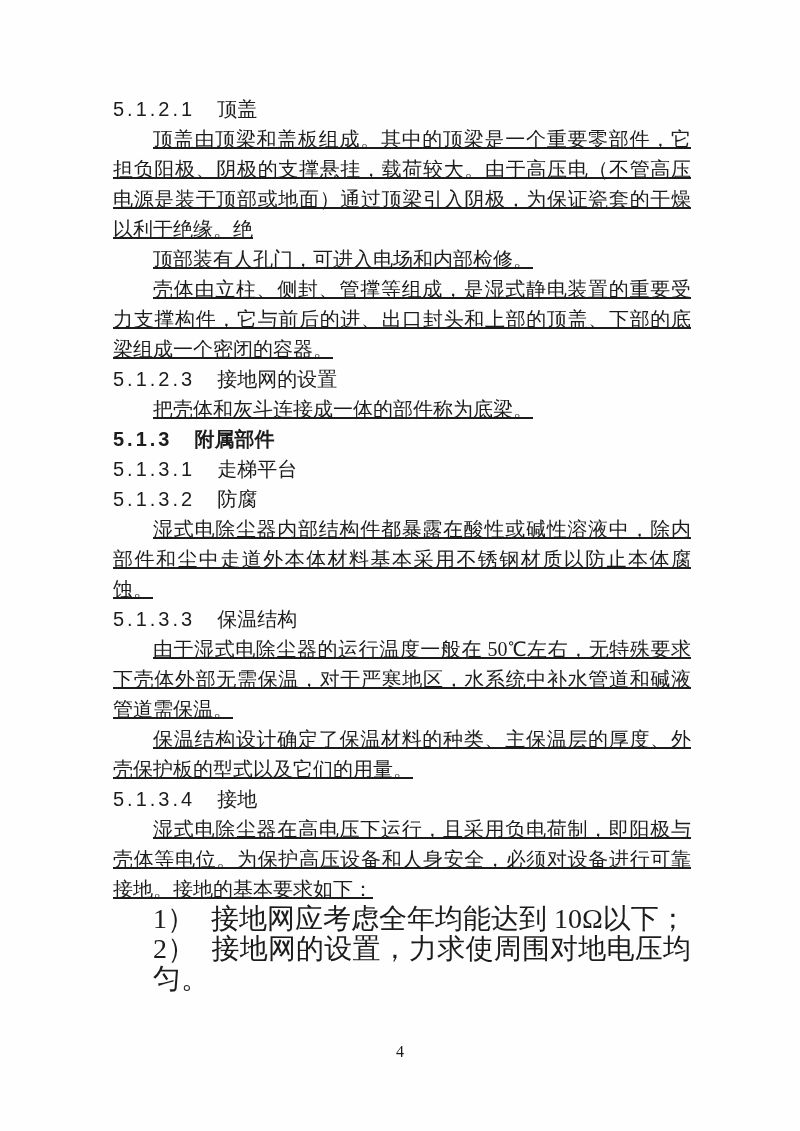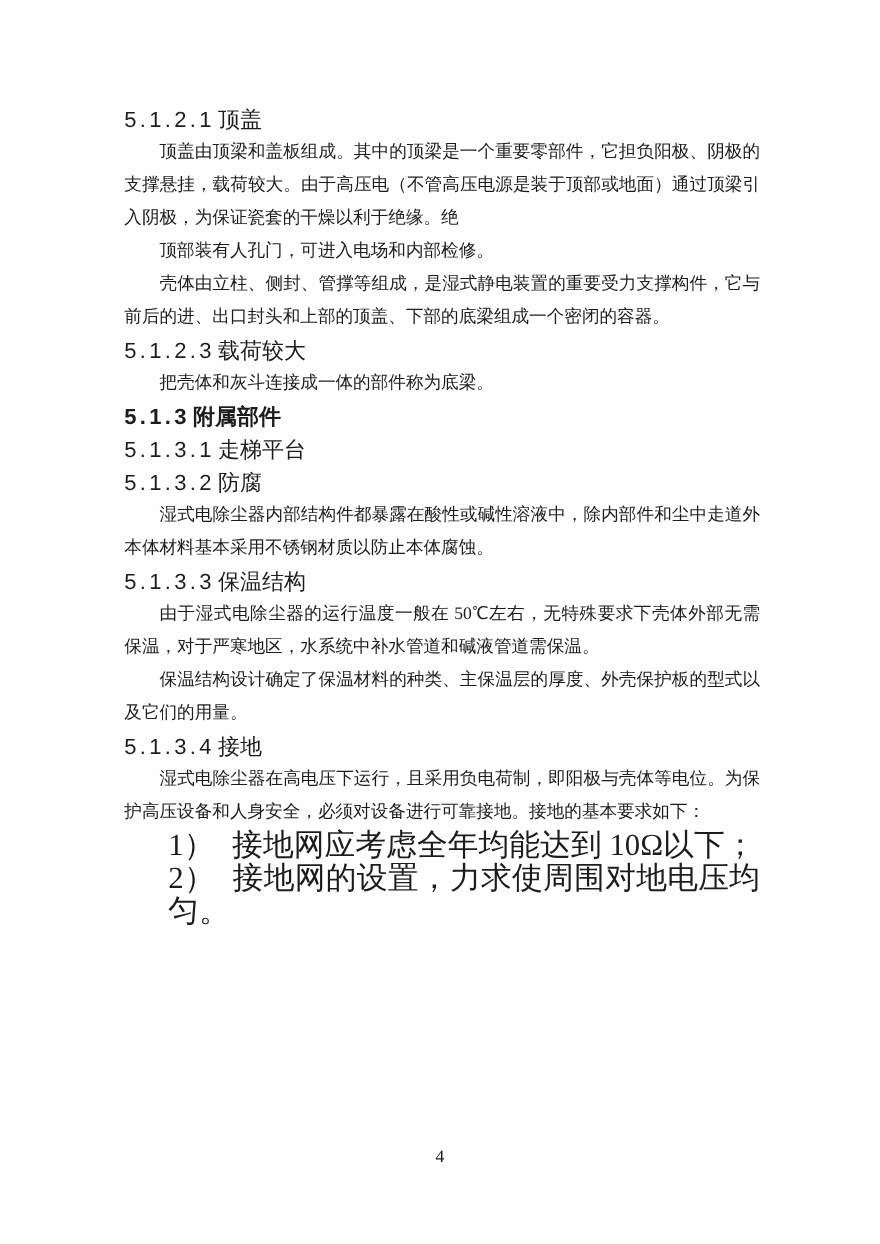--- a/index.html
+++ b/index.html
@@ -13,36 +13,37 @@
     font-family: "Liberation Serif", serif;
     overflow: hidden;
   }
   .content {
     position: absolute;
     left: 113px;
     top: 94px;
     width: 578px;
   }
   .para {
-    font-size: 16px;
+    font-size: 20px;
     line-height: 30px;
     text-align: justify;
     text-justify: inter-ideograph;
     text-indent: 2em;
+    text-decoration: underline;
   }
   .h3, .h4 {
     font-size: 20px;
     line-height: 30px;
     white-space: nowrap;
   }
   .h3 { font-weight: bold; }
   .h3 .num, .h4 .num {
     font-family: "Liberation Sans", sans-serif;
     letter-spacing: 3px;
-    margin-right: 3px;
+    margin-right: 22px;
   }
   .li {
     font-size: 28px;
     line-height: 30px;
     padding-left: 40px;
     text-align: justify;
     text-justify: inter-ideograph;
   }
   .li .marker { margin-right: 16px; }
   .footer {
@@ -67,21 +68,21 @@
       <span class="num">5.1.2.1</span><span class="title">顶盖</span>
     </div>
 
     <p class="para">顶盖由顶梁和盖板组成。其中的顶梁是一个重要零部件，它担负阳极、阴极的支撑悬挂，载荷较大。由于高压电（不管高压电源是装于顶部或地面）通过顶梁引入阴极，为保证瓷套的干燥以利于绝缘。绝</p>
 
 
     <p class="para">顶部装有人孔门，可进入电场和内部检修。</p>
     <p class="para">壳体由立柱、侧封、管撑等组成，是湿式静电装置的重要受力支撑构件，它与前后的进、出口封头和上部的顶盖、下部的底梁组成一个密闭的容器。</p>
 
     <div class="h4">
-      <span class="num">5.1.2.3</span><span class="title">载荷较大</span>
+      <span class="num">5.1.2.3</span><span class="title">接地网的设置</span>
     </div>
 
     <p class="para">把壳体和灰斗连接成一体的部件称为底梁。</p>
 
     <div class="h3">
       <span class="num">5.1.3</span><span class="title">附属部件</span>
     </div>
 
     <div class="h4">
       <span class="num">5.1.3.1</span><span class="title">走梯平台</span>

